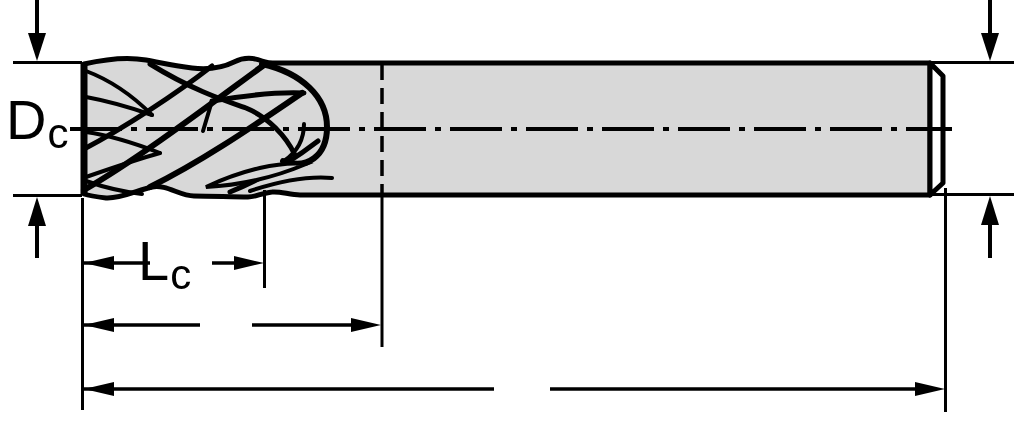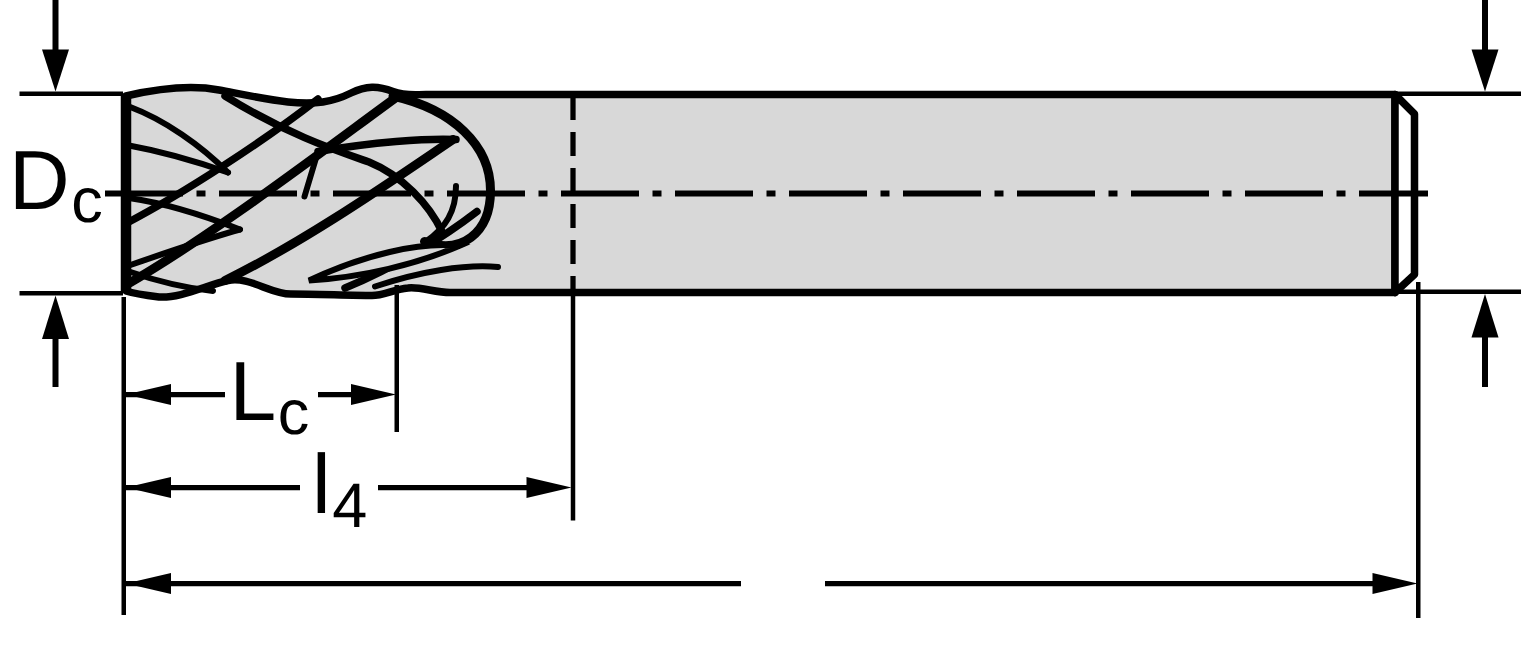--- a/index.html
+++ b/index.html
@@ -135,22 +135,19 @@
       <path class="stroke-only" stroke-width="3.5" d="M 550,389 H 917"></path>
       <polygon class="arrowhead" points="945,389 915,382 915,396"></polygon>
     </g>
   </svg>
 
   <div class="dim-label" style="left:6px;top:92px;">
     <span>D</span><span class="sub">c</span>
   </div>
 
 
-  <div class="dim-label" style="left:153px;top:233px;">
+  <div class="dim-label" style="left:138px;top:233px;">
     <span>L</span><span class="sub">c</span>
   </div>
 
-  <div class="dim-label" style="left:208px;top:295px;">
-    <span>l</span><span class="sub">4</span>
-  </div>
 
 
 </div>
 
 </body></html>

